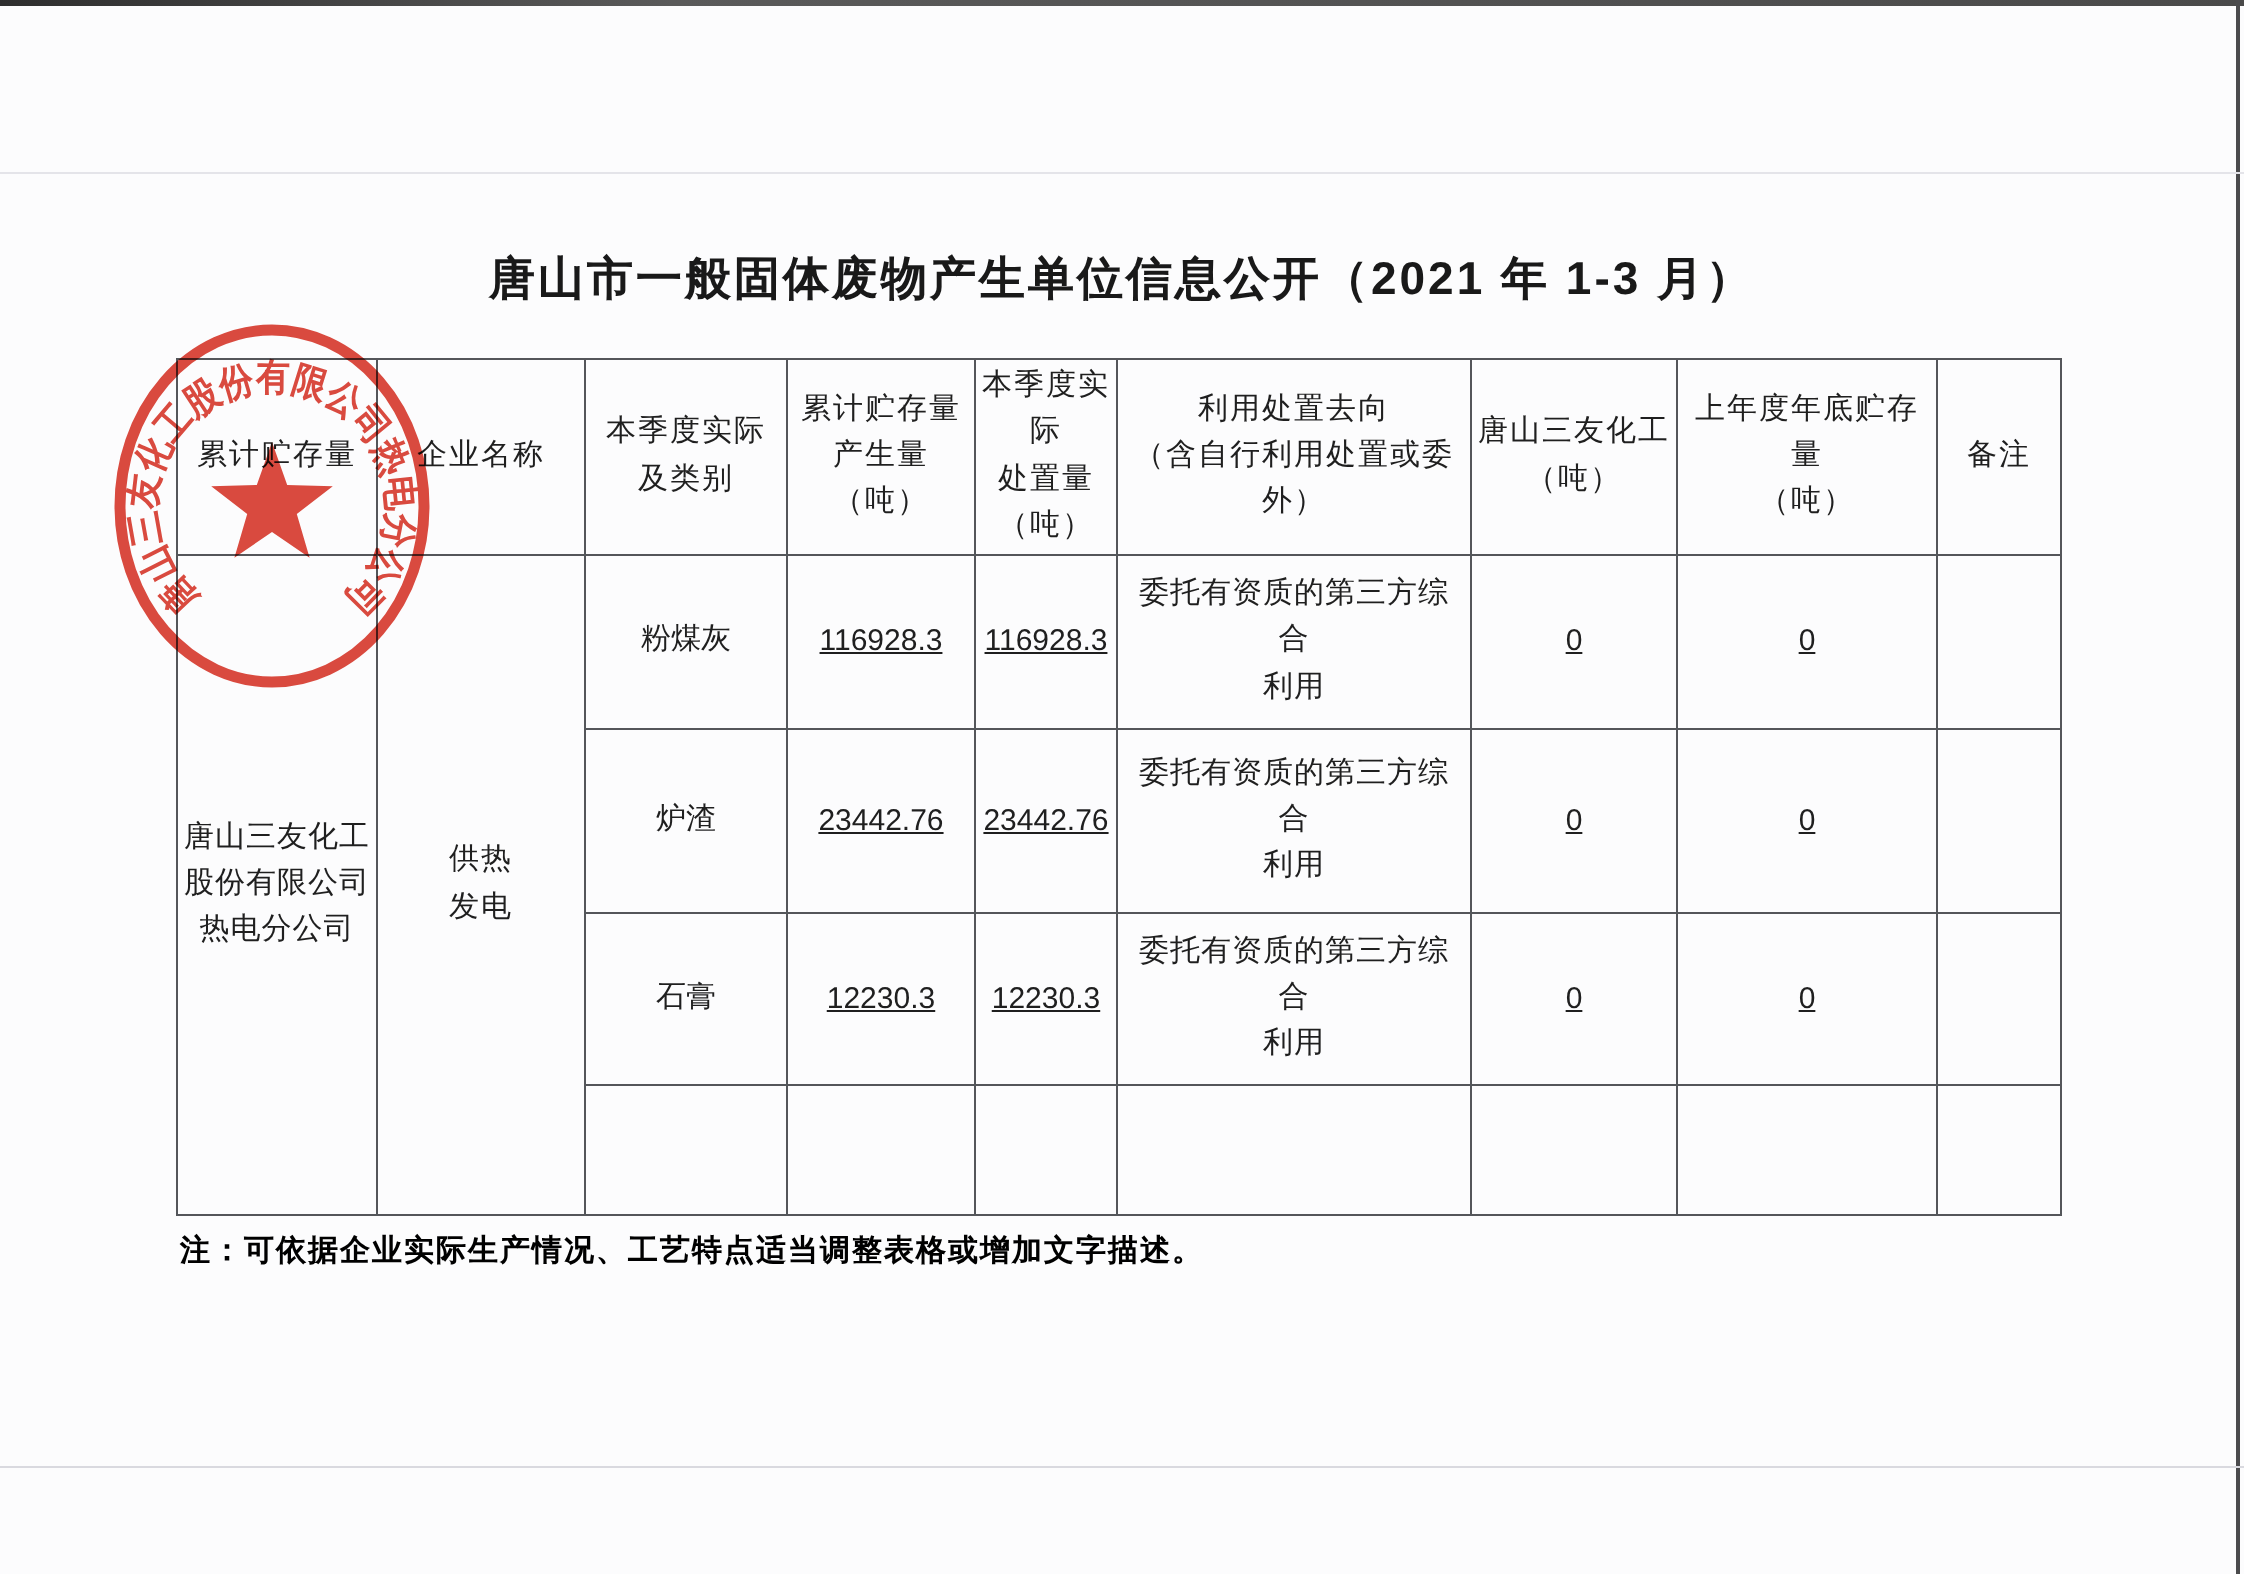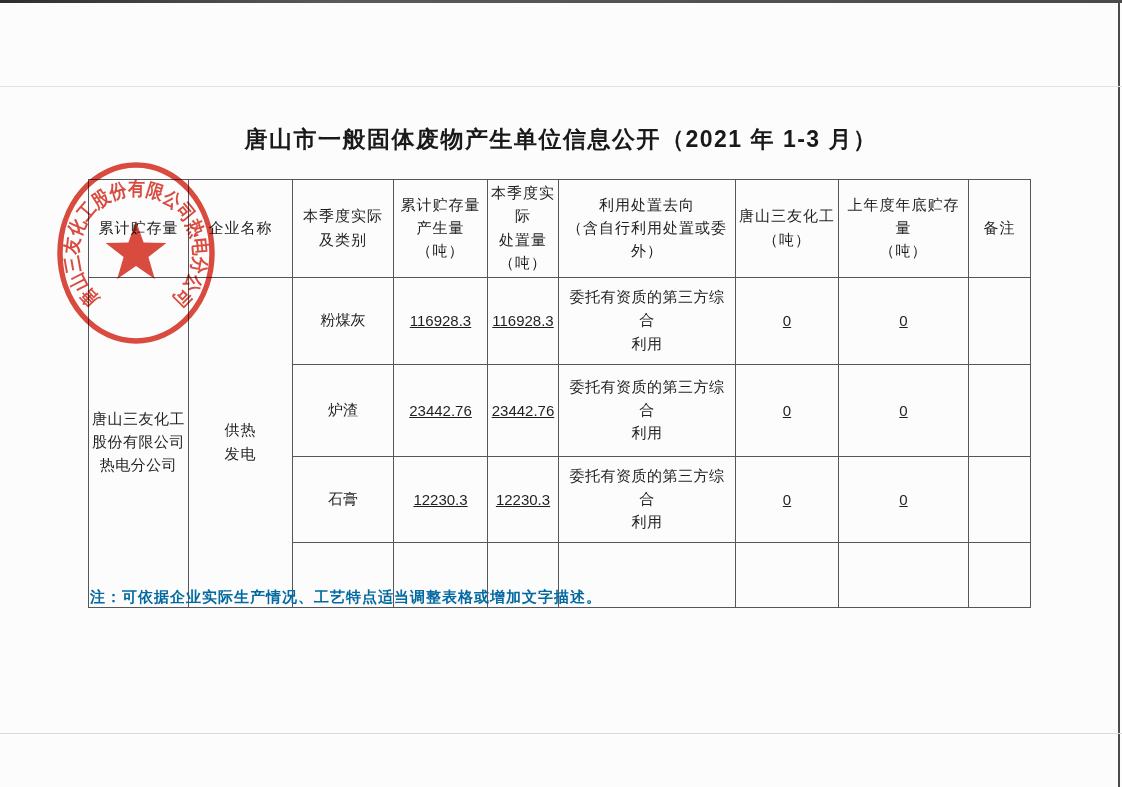--- a/index.html
+++ b/index.html
@@ -39,22 +39,22 @@
     font-family:"Liberation Sans","DejaVu Sans",sans-serif;
     font-weight:bold;font-size:16px;letter-spacing:0;text-decoration:underline;
   }
   td.company{
     text-align:left;padding-left:9px;line-height:1.85;letter-spacing:0.5px;
   }
   td.products{line-height:1.85;letter-spacing:1px;}
   td.dest{line-height:1.7;letter-spacing:0.5px;}
 
   .doc-note{
-    position:absolute;left:90px;top:588px;
-    font-size:15px;letter-spacing:1px;color:#0369a1;font-weight:600;
+    position:absolute;left:90px;top:616px;
+    font-size:15px;letter-spacing:1px;color:#000000;font-weight:600;
   }
 
   .stamp{
     position:absolute;left:46px;top:152px;width:185px;height:200px;
     mix-blend-mode:multiply;opacity:0.9;pointer-events:none;
   }
 </style>
 </head>
 <body>
 

